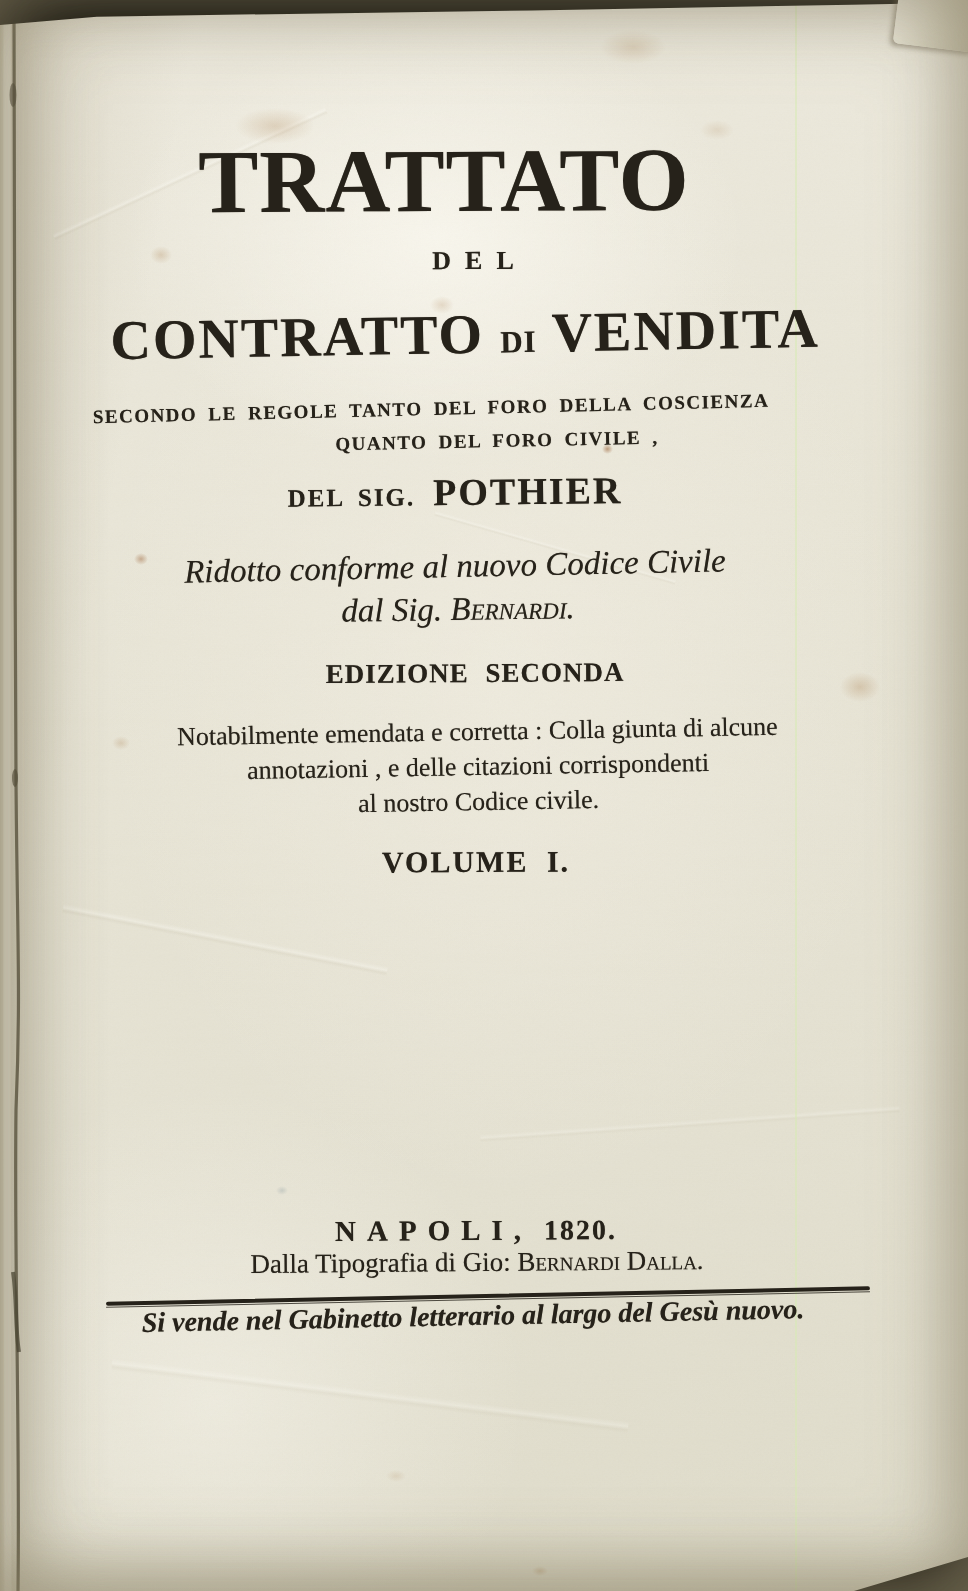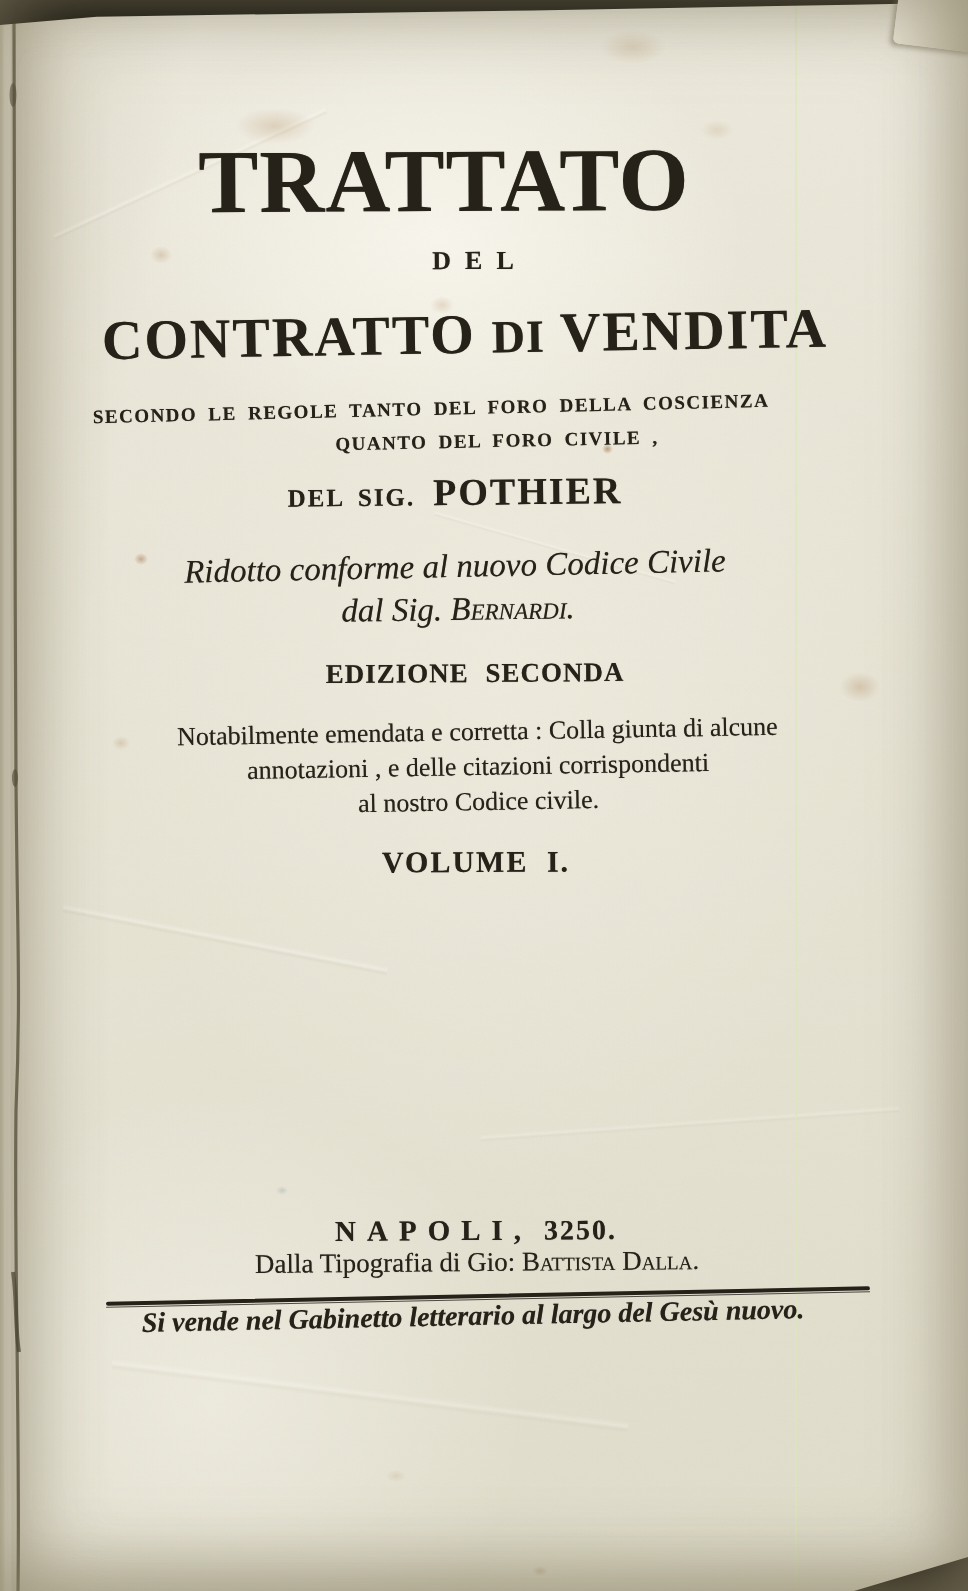--- a/index.html
+++ b/index.html
@@ -44,21 +44,21 @@
   .crease{position:absolute;pointer-events:none;
     background:linear-gradient(to bottom, rgba(255,255,250,0), rgba(255,255,250,.55) 40%, rgba(186,178,155,.28) 70%, rgba(255,255,250,0));}
   .blk{position:absolute;text-align:center;transform-origin:50% 50%;}
   .ink{text-shadow:0 0 .7px rgba(42,34,20,.55);}
   .b{font-weight:700;}
   .it{font-style:italic;}
   .sc{font-variant:small-caps;}
   .title{top:136px;left:0;width:888px;font-size:90px;line-height:1;letter-spacing:1px;transform:rotate(-.3deg);}
   .title-del{top:246px;left:0;width:960px;font-size:26px;letter-spacing:14px;transform:rotate(-.4deg);}
   .subtitle{top:306px;left:0;width:930px;font-size:56px;line-height:1;letter-spacing:2px;transform:rotate(-1deg);white-space:nowrap;}
-  .subtitle .di{font-size:46px;letter-spacing:1px;}
+  .subtitle .di{font-size:31px;letter-spacing:1px;}
   .motto1{top:398px;left:0;width:862px;font-size:19px;letter-spacing:1.5px;word-spacing:5px;transform:rotate(-1.4deg);white-space:nowrap;}
   .motto2{top:430px;left:13px;width:968px;font-size:19px;letter-spacing:1.5px;word-spacing:5px;transform:rotate(-1.2deg);}
   .author{top:470px;left:0;width:910px;transform:rotate(-.6deg);}
   .author .pre{font-size:25px;letter-spacing:2px;word-spacing:6px;}
   .author .name{font-size:38px;letter-spacing:2px;margin-left:14px;}
   .adapt1{top:548px;left:0;width:910px;font-size:33px;transform:rotate(-1.2deg);white-space:nowrap;}
   .adapt2{top:591px;left:0;width:916px;font-size:33px;transform:rotate(-.9deg);}
   .edition{top:658px;left:0;width:950px;font-size:27px;letter-spacing:1px;word-spacing:9px;transform:rotate(-.4deg);}
   .enote{top:714px;left:0;width:956px;font-size:26px;line-height:35px;transform:rotate(-1deg);}
   .volume{top:845px;left:0;width:952px;font-size:30px;letter-spacing:2px;word-spacing:9px;transform:rotate(-.3deg);}
@@ -154,25 +154,25 @@
   <div class="blk enote ink">
     <div>Notabilmente emendata e corretta :  Colla giunta  di alcune</div>
     <div>annotazioni , e delle citazioni corrispondenti</div>
     <div>al nostro Codice civile.</div>
   </div>
 
   <div class="blk volume ink b">VOLUME I.</div>
 
   <div class="blk napoli ink b">
     <span class="city">NAPOLI,</span>
-    <span class="year">3250.</span>
+    <span class="year">1820.</span>
   </div>
 
   <div class="blk dalla ink">
-    <span>Dalla Tipografia di Gio: </span><span class="sc">Battista </span><span class="sc">Dalla.</span>
+    <span>Dalla Tipografia di Gio: </span><span class="sc">Bernardi </span><span class="sc">Dalla.</span>
   </div>
 
   <div class="rule">
     <div class="thick"></div>
     <div class="thin"></div>
   </div>
 
   <div class="blk colophon ink it">Si vende nel Gabinetto letterario al largo del Gesù nuovo.</div>
 
   <div class="vignette"></div>

